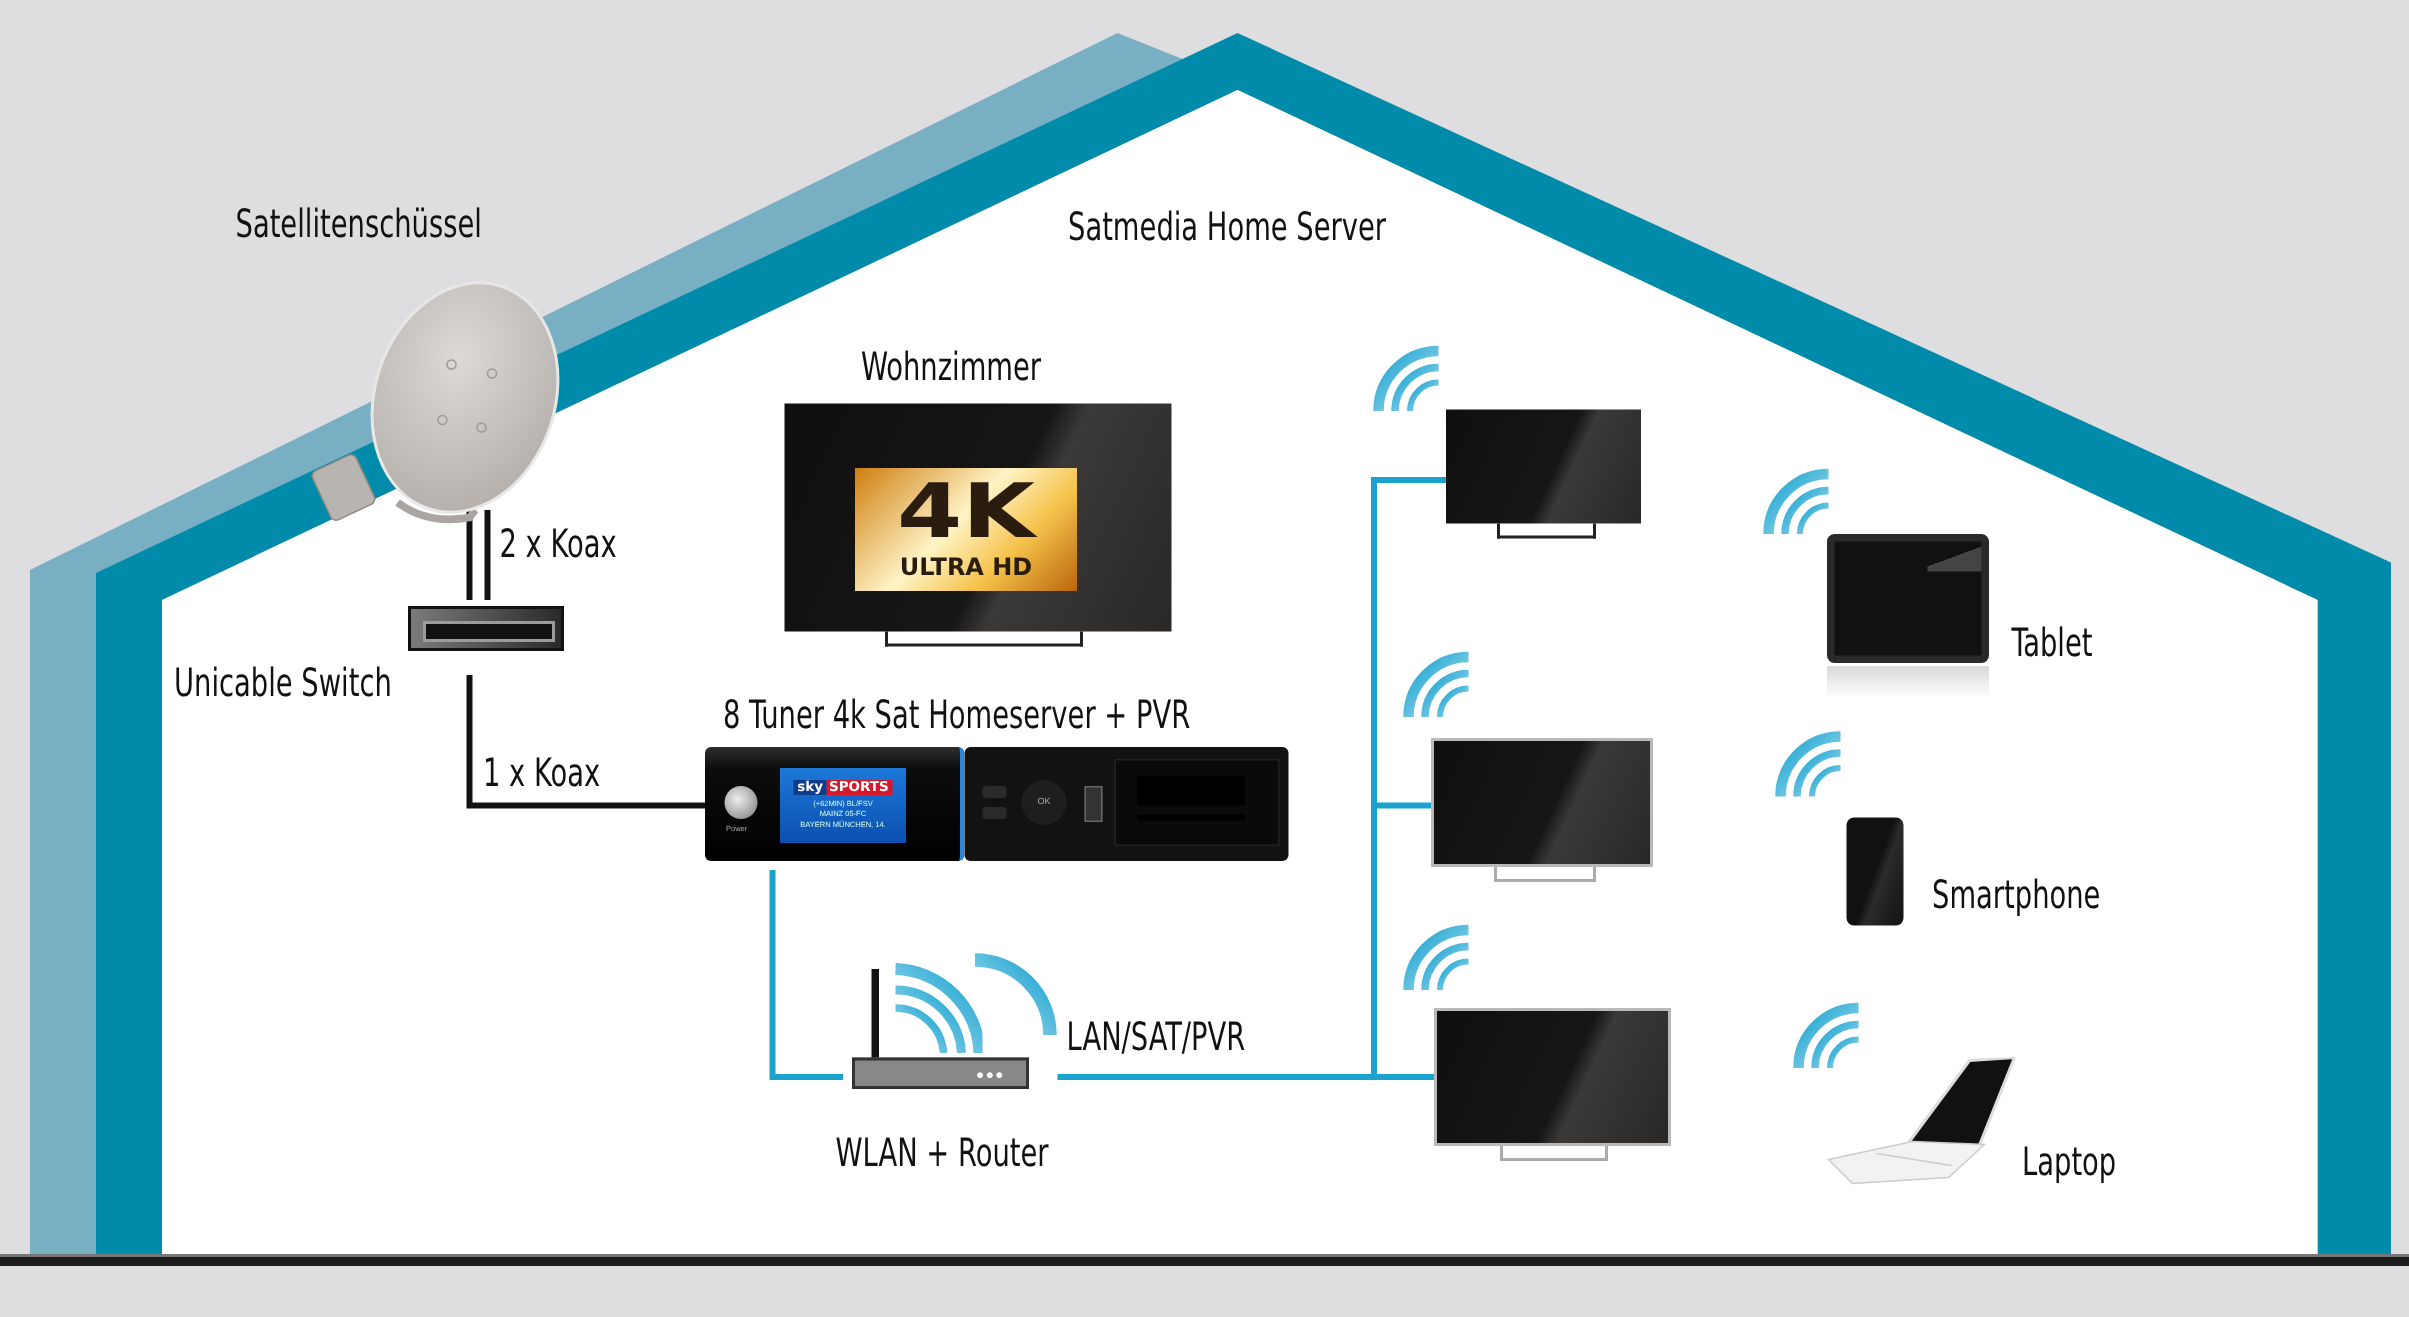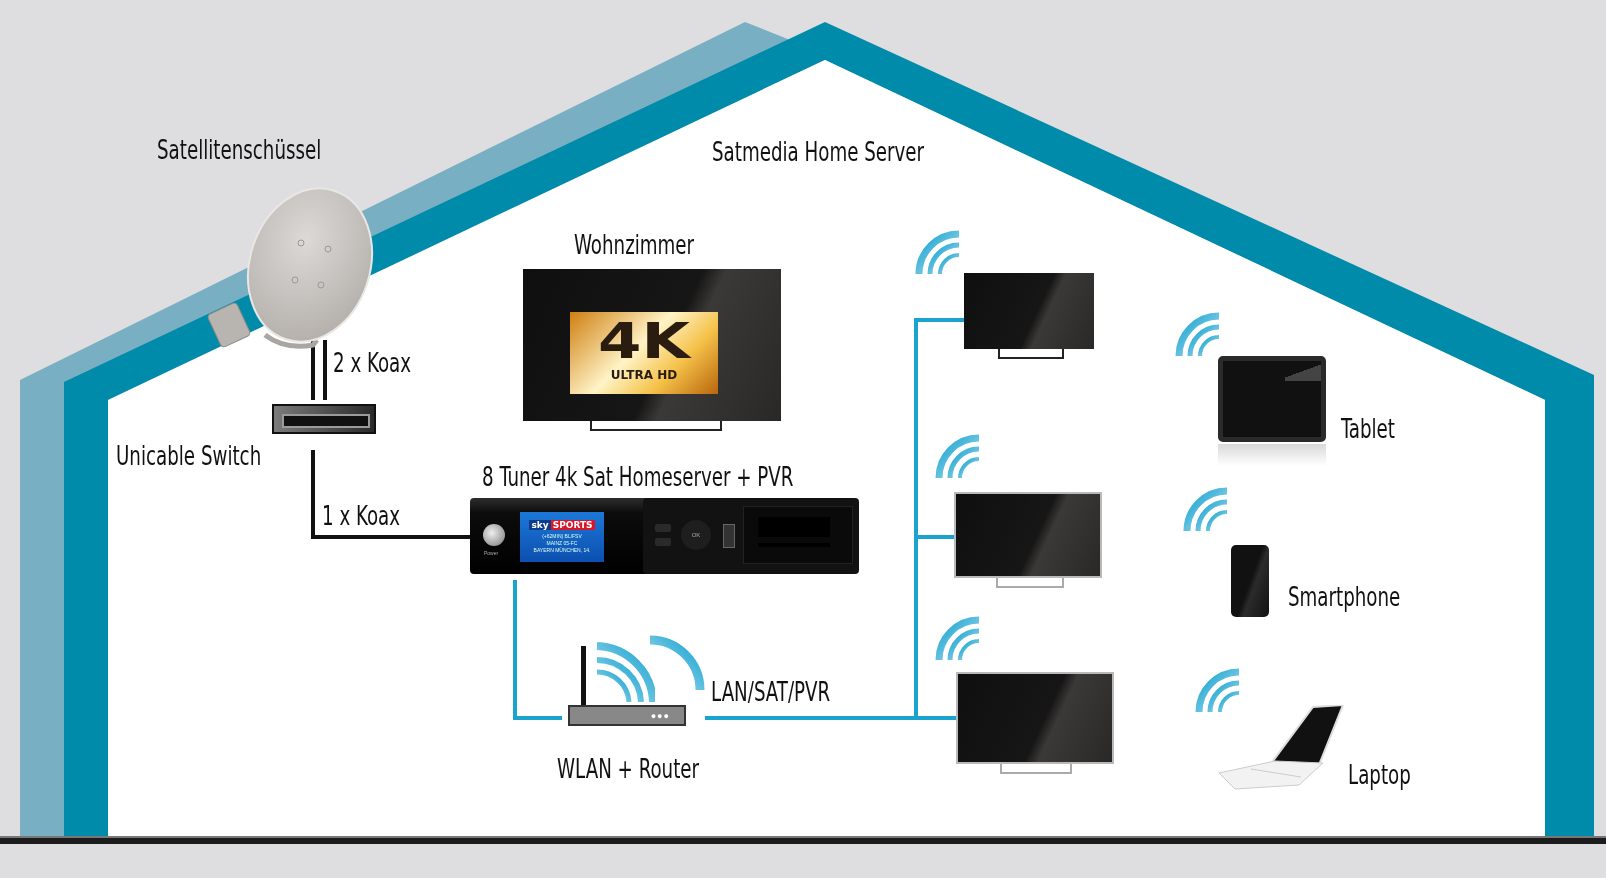--- a/index.html
+++ b/index.html
@@ -104,24 +104,24 @@
   </svg>
 
   <div style="position:absolute;left:272px;top:404px;width:104px;height:30px;background:linear-gradient(90deg,#7b7b7b,#2a2a2a);border:2px solid #111;box-sizing:border-box;">
     <div style="position:absolute;left:8px;top:8px;width:84px;height:10px;background:#111;border:2px solid #9b9b9b;"></div>
   </div>
 
   <div class="tv" style="left:523px;top:269px;width:258px;height:152px;"></div>
   <div class="stand" style="left:590px;top:421px;width:128px;"></div>
   <div style="position:absolute;left:570px;top:312px;width:148px;height:82px;background:linear-gradient(135deg,#cf7f10 0%,#fff3c6 45%,#f5c24a 70%,#b9660c 100%);text-align:center;">
     <div style="font-family:'DejaVu Sans',sans-serif;font-weight:bold;font-size:50px;line-height:50px;color:#2a1d10;margin-top:4px;transform:scaleX(1.25);">4K</div>
-    <div style="font-family:'DejaVu Sans',sans-serif;font-weight:bold;font-size:12px;color:#2a1d10;margin-top:2px;">ULTRA HD</div>
+    <div style="font-family:'DejaVu Sans',sans-serif;font-weight:bold;font-size:16px;color:#2a1d10;margin-top:2px;">ULTRA HD</div>
   </div>
 
-  <div style="position:absolute;left:470px;top:498px;width:170px;height:76px;background:linear-gradient(180deg,#2d2d2d 0%,#0c0c0c 20%,#000 100%);border-right:3px solid #2e86d6;border-radius:4px;padding-left:40px;">
+  <div style="position:absolute;left:470px;top:498px;width:170px;height:76px;background:linear-gradient(180deg,#2d2d2d 0%,#0c0c0c 20%,#000 100%);border-right:3px solid #2e86d6;border-radius:4px;">
     <div style="position:absolute;left:13px;top:26px;width:22px;height:22px;border-radius:50%;background:radial-gradient(circle at 40% 40%,#eee,#777);"></div>
     <div style="position:absolute;left:14px;top:52px;font-size:5px;color:#aaa;">Power</div>
     <div style="position:absolute;left:50px;top:14px;width:84px;height:50px;background:linear-gradient(180deg,#1c78d8,#0c4fb0);text-align:center;">
       <div style="margin-top:8px;font-size:9px;font-weight:bold;color:#fff;font-family:'DejaVu Sans',sans-serif;">
         <span style="background:#0e3b8a;padding:0 2px;">sky</span><span style="background:#d7182a;padding:0 2px;">SPORTS</span>
       </div>
       <div style="font-size:5px;color:#dfe;line-height:7px;margin-top:3px;">(+62MIN) BL/FSV</div>
       <div style="font-size:5px;color:#dfe;line-height:7px;">MAINZ 05-FC</div>
       <div style="font-size:5px;color:#dfe;line-height:7px;">BAYERN MÜNCHEN, 14.</div>
     </div>

